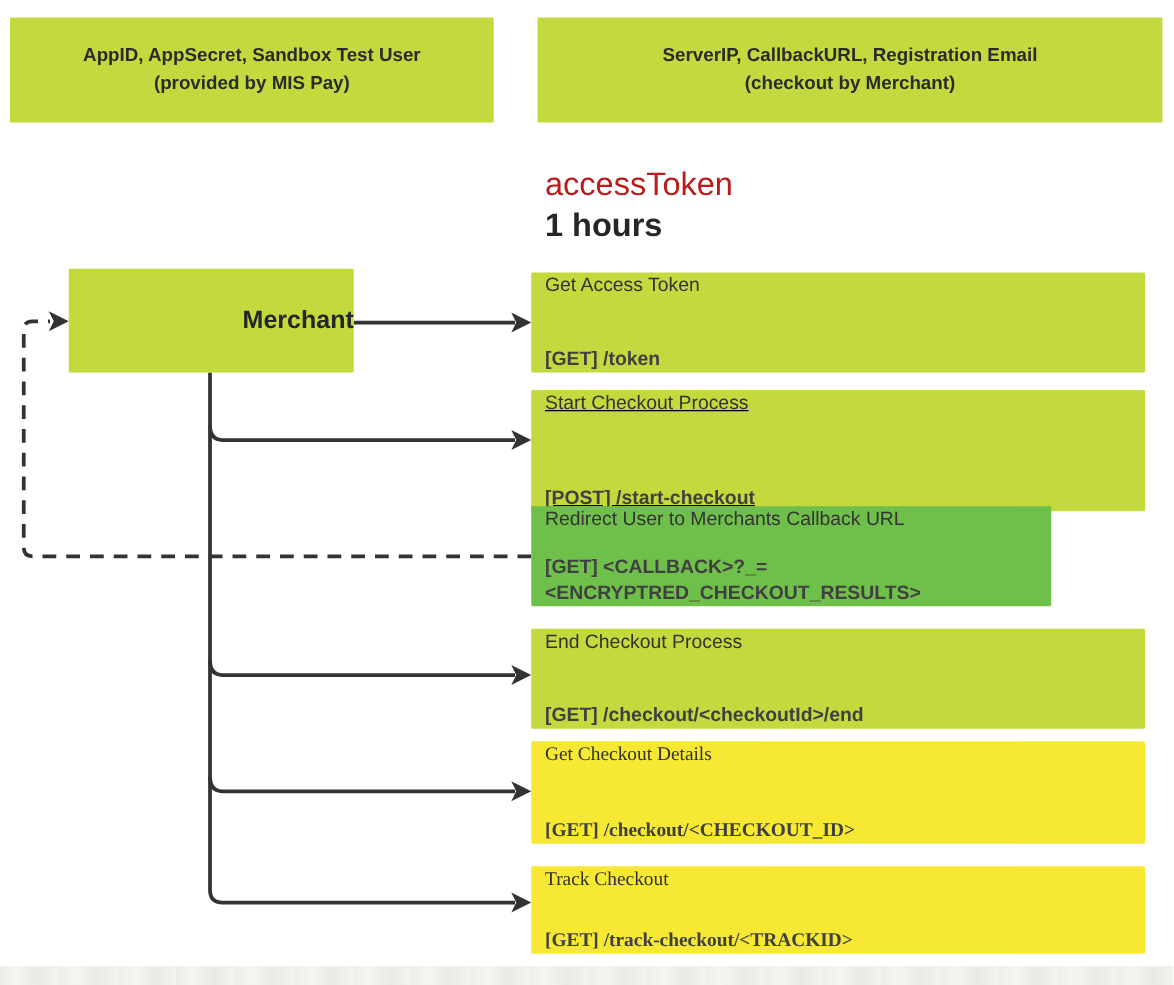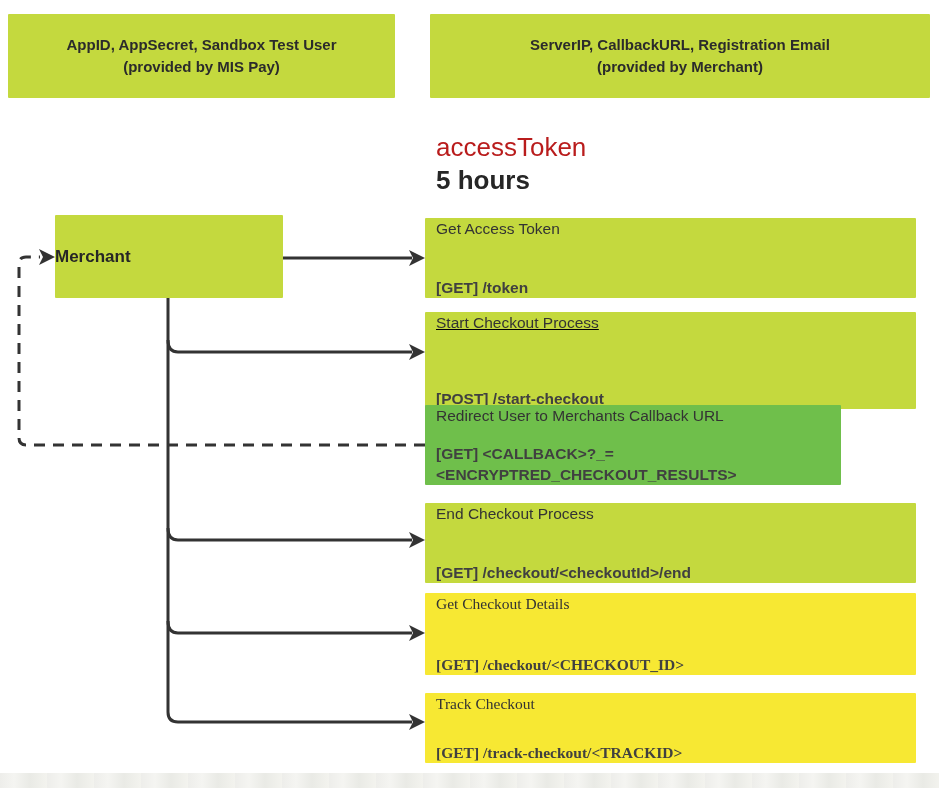--- a/index.html
+++ b/index.html
@@ -19,22 +19,22 @@
     font-weight:bold;font-size:15px;line-height:22px;color:#2b2b2b;
     border-radius:1px;
   }
   
   .token-note{color:#3a3a3a;}
   .token-name{font-size:26px;font-weight:400;line-height:32px;color:#b91c1c;}
   .token-duration{font-size:26px;font-weight:bold;line-height:34px;color:#262626;}
   
   .merchant-box{
     background:var(--chartreuse);
-    display:flex;align-items:center;justify-content:flex-start;
-    font-weight:bold;font-size:17px;color:#262626;
+    display:flex;align-items:center;justify-content:flex-end;
+    font-weight:bold;font-size:20px;color:#262626;
     border-radius:1px;
   }
   
   .step-box{
     left:425px;width:491px;
     display:flex;flex-direction:column;justify-content:space-between;
     padding-left:11px;box-sizing:border-box;
     border-radius:1px;
   }
   .step-title{font-size:15.5px;line-height:21px;color:#333333;font-weight:400;}
@@ -79,26 +79,26 @@
     <path class="conn-dashed" d="M425,445 H26 Q19,445 19,438 V264 Q19,257 26,257 H40"></path>
     <path class="arrowhead" d="M55,257 L39,249 L43,257 L39,265 Z"></path>
   </svg>
 
   <div class="abs header-box" style="left:8px;top:14px;width:387px;height:84px;">
     <span>AppID, AppSecret, Sandbox Test User</span>
     <span>(provided by MIS Pay)</span>
   </div>
   <div class="abs header-box" style="left:430px;top:14px;width:500px;height:84px;">
     <span>ServerIP, CallbackURL, Registration Email</span>
-    <span>(provided by Merchant)</span>
+    <span>(checkout by Merchant)</span>
   </div>
 
   <div class="abs token-note" style="left:436px;top:131px;">
     <div class="token-name">accessToken</div>
-    <div class="token-duration">5 hours</div>
+    <div class="token-duration">1 hours</div>
   </div>
 
   <div class="abs merchant-box" style="left:55px;top:215px;width:228px;height:83px;">
     <span>Merchant</span>
   </div>
 
   <div class="abs step-box bg-chartreuse" style="top:218px;height:80px;">
     <div class="step-title">Get Access Token</div>
     <div class="step-endpoint">[GET] /token</div>
   </div>

